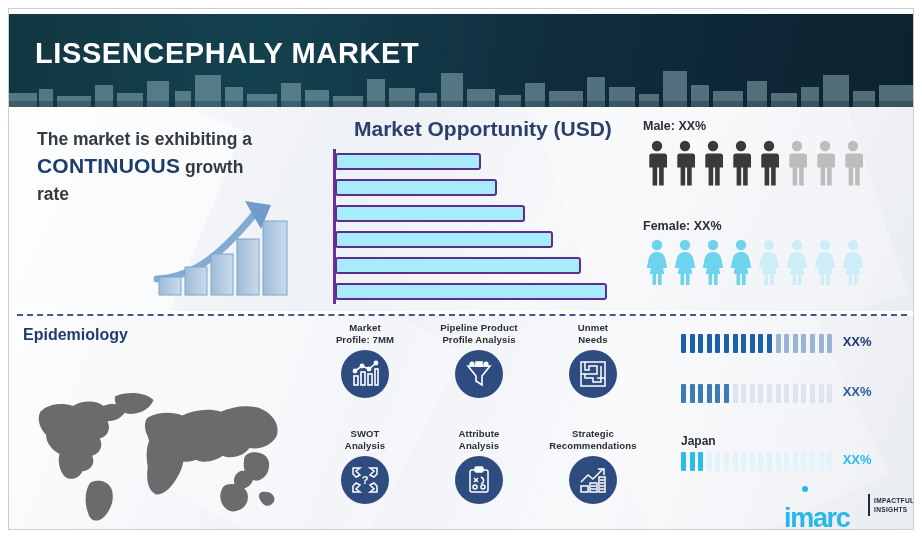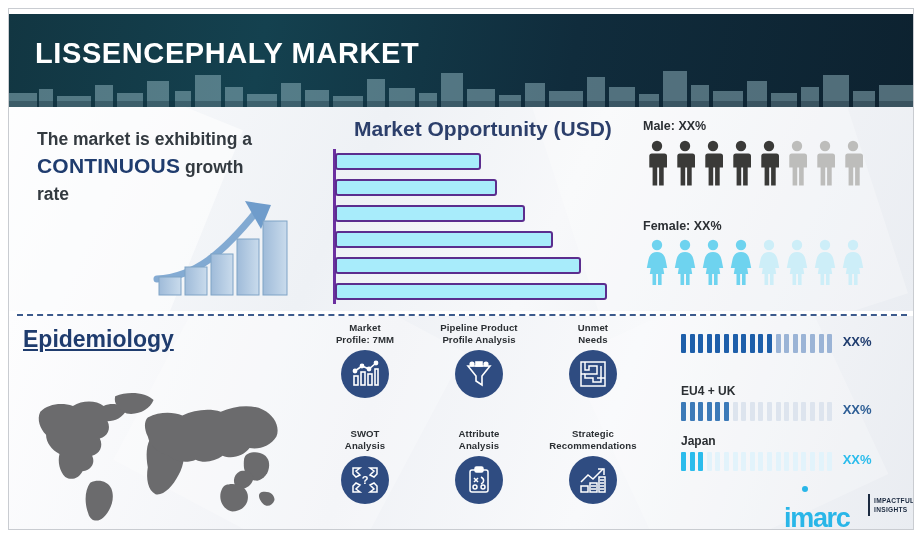--- a/index.html
+++ b/index.html
@@ -68,21 +68,21 @@
     position:absolute;left:8px;top:305px;width:890px;height:0;
     border-top:2px dashed #3c5a8c;
   }
 
   
   .lower{
     position:absolute;left:0;top:307px;width:906px;height:215px;
     background:linear-gradient(110deg,#fdfdfe 0%,#f0f2f6 40%,#f8f9fb 65%,#e9ecf1 100%);
     overflow:hidden;
   }
-  .epi-title{position:absolute;left:14px;top:10px;color:#1f3c6e;font-size:23px;font-weight:bold;text-decoration:underline;}
+  .epi-title{position:absolute;left:14px;top:10px;color:#1f3c6e;font-size:16px;font-weight:bold;}
   .epi-sub{position:absolute;left:15px;top:42px;color:#333a40;font-size:12.5px;font-weight:bold;}
   .worldmap{position:absolute;left:14px;top:60px;width:288px;height:150px;}
 
   
   .icon-grid{position:absolute;left:300px;top:6px;width:340px;height:205px;}
   .icon-cell{position:absolute;width:112px;text-align:center;}
   .icon-cap{color:#2b2f33;font-size:9.6px;font-weight:bold;line-height:12px;letter-spacing:.1px;}
   .icon-circle{
     width:48px;height:48px;border-radius:50%;background:#2f4c81;
     margin:4px auto 0;position:relative;
@@ -411,21 +411,20 @@
             <div class="c-seg" style="background: rgb(155, 180, 214);"></div>
             <div class="c-seg" style="background: rgb(155, 180, 214);"></div>
             <div class="c-seg" style="background: rgb(155, 180, 214);"></div>
             <div class="c-seg" style="background: rgb(155, 180, 214);"></div>
             <div class="c-seg" style="background: rgb(155, 180, 214);"></div>
             <div class="c-seg" style="background: rgb(155, 180, 214);"></div>
             <div class="c-pct" style="color: rgb(31, 60, 110);">XX%</div>
           </div>
         </div>
         <div class="c-block" style="top: 50px;">
-          <div class="c-name">EU4 + UK</div>
           <div class="c-barwrap">
             <div class="c-seg" style="background: rgb(60, 122, 184);"></div>
             <div class="c-seg" style="background: rgb(60, 122, 184);"></div>
             <div class="c-seg" style="background: rgb(60, 122, 184);"></div>
             <div class="c-seg" style="background: rgb(60, 122, 184);"></div>
             <div class="c-seg" style="background: rgb(60, 122, 184);"></div>
             <div class="c-seg" style="background: rgb(60, 122, 184);"></div>
             <div class="c-seg" style="background: rgb(221, 228, 238);"></div>
             <div class="c-seg" style="background: rgb(221, 228, 238);"></div>
             <div class="c-seg" style="background: rgb(221, 228, 238);"></div>

